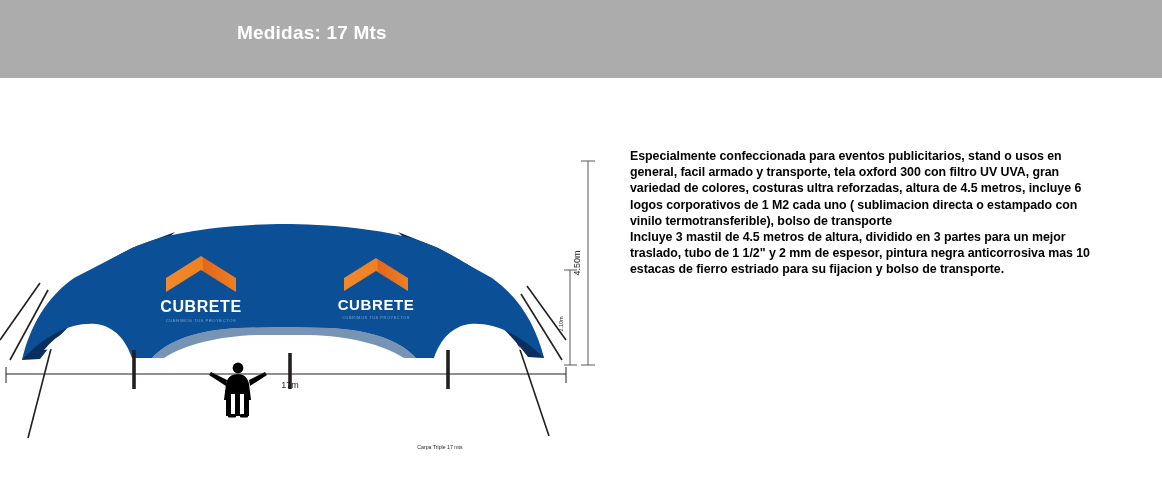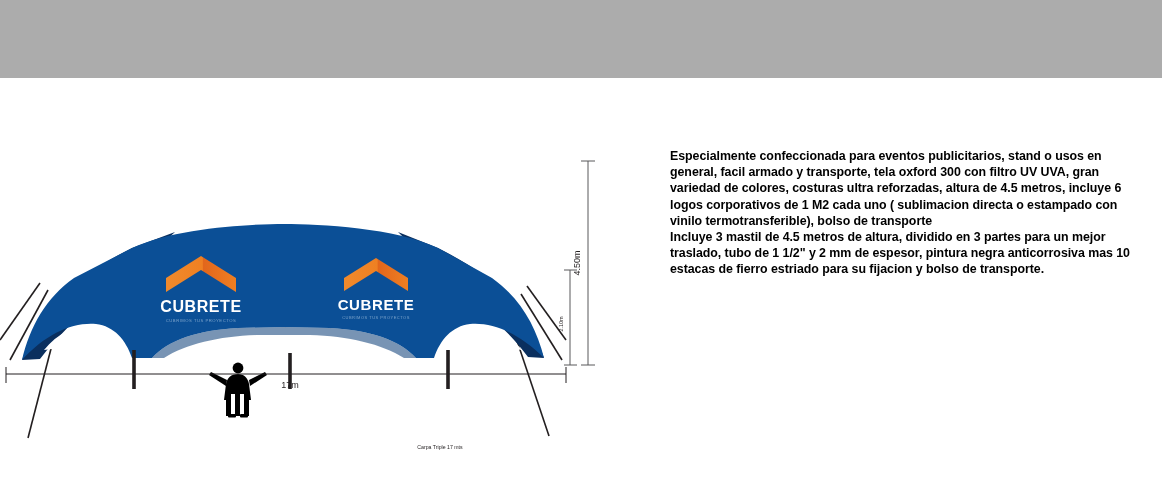--- a/index.html
+++ b/index.html
@@ -56,38 +56,39 @@
   }
   .tent-svg {
     position: absolute;
     left: 0;
     top: 0;
   }
 
   
   .description-panel {
     position: absolute;
-    left: 670px;
+    left: 630px;
     top: 148px;
     width: 478px;
   }
   .description-paragraph {
     margin: 0;
     color: #000000;
     font-size: 12.4px;
     font-weight: bold;
     line-height: 16.2px;
     letter-spacing: -0.05px;
     white-space: pre-wrap;
   }
 </style>
 </head>
 <body>
 
 <div class="header-bar">
+  <div class="header-title-measures">Medidas: 17 Mts</div>
 </div>
 
 <div class="diagram-panel">
   <svg class="tent-svg" width="640" height="404" viewBox="0 0 640 404">
     <defs>
       <linearGradient id="roofGrad" x1="0" y1="0" x2="1" y2="0">
         <stop offset="0%" stop-color="#f08a2c"></stop>
         <stop offset="52%" stop-color="#ef8022"></stop>
         <stop offset="53%" stop-color="#e2661c"></stop>
         <stop offset="100%" stop-color="#ee7f22"></stop>

